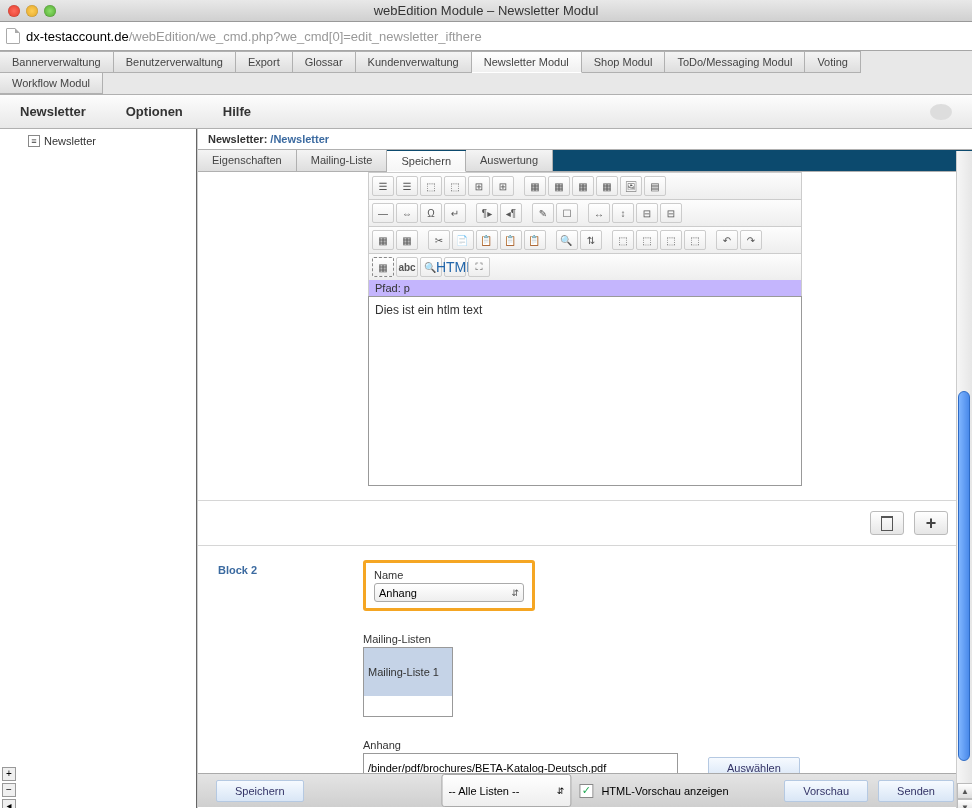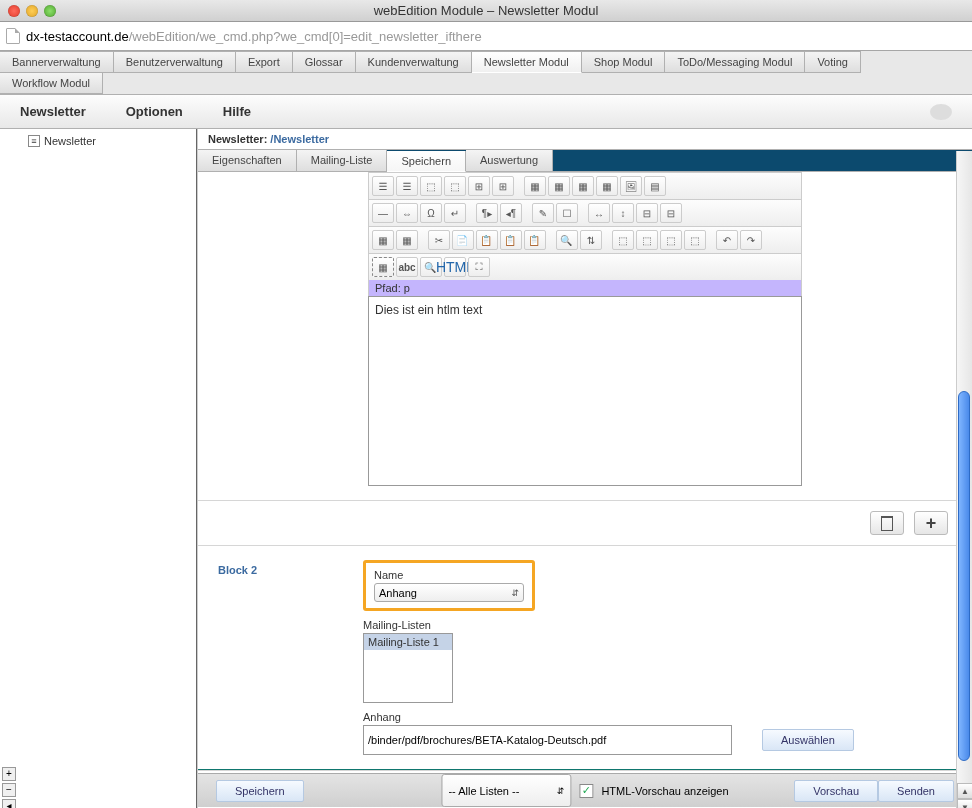--- a/index.html
+++ b/index.html
@@ -54,31 +54,31 @@
     .rte-path { border:1px solid #ccc; border-top:none; border-bottom:none; padding:2px 6px; font-size:11px; color:#333; background:#c4b5fd; }
     .rte-content { border:1px solid #999; height:190px; padding:6px; font-size:12px; color:#333; overflow:auto; background:#fff; }
 
     .block-actions { display:flex; justify-content:flex-end; gap:10px; padding:10px 24px; border-top:1px solid #d6d6d6; border-bottom:1px solid #d6d6d6; background:#fff; }
     .block-actions button { width:34px; height:24px; border:1px solid #bbb; background:linear-gradient(#fff,#e6e6e6); cursor:pointer; border-radius:3px; display:flex; align-items:center; justify-content:center; }
 
     .block-section { display:flex; padding:14px 10px; border-bottom:1px solid #0f766e; }
     .block-title { width:155px; color:#3b6aa0; font-weight:bold; padding:4px 10px; }
     .block-fields { flex:1; }
     .highlighted-name { border:3px solid #f5a623; border-radius:3px; padding:6px 8px; display:inline-block; }
-    .field-label { font-size:11px; color:#333; margin-bottom:2px; margin-top:8px; }
+    .field-label { font-size:11px; color:#333; margin-bottom:2px; margin-top:22px; }
     .select { width:150px; height:19px; border:1px solid #aaa; background:linear-gradient(#fff,#eee); border-radius:3px; font-size:11px; padding:1px 4px; display:flex; align-items:center; justify-content:space-between; cursor:pointer; }
     .select .caret { font-size:9px; color:#555; }
     .listbox { width:90px; height:70px; border:1px solid #999; background:#fff; overflow:auto; }
-    .listbox .opt { background:#c5d3e7; padding:2px 4px; font-size:11px; color:#333; }
-    .text-input { width:369px; height:19px; border:1px solid #999; background:#fff; font-size:11px; padding:14px 4px; }
+    .listbox .opt { background:#c5d3e7; padding:18px 4px; font-size:11px; color:#333; }
+    .text-input { width:315px; height:19px; border:1px solid #999; background:#fff; font-size:11px; padding:14px 4px; }
     .btn { height:22px; padding: 0 18px; border:1px solid #b5c9e2; background:linear-gradient(#f6faff,#d9e6f6); color:#336; border-radius:2px; cursor:pointer; font-size:11px; }
 
     .bottom-bar { position:absolute; bottom:8px; left:0; right:0; height:34px; background:linear-gradient(#e4e4e4,#cfcfcf); border-top:1px solid #aaa; display:flex; align-items:center; padding:0 18px; gap:12px; }
     .bottom-bar .center { position:absolute; left:50%; transform:translateX(-50%); display:flex; align-items:center; gap:8px; }
-    .bottom-bar .right { position:absolute; right:18px; display:flex; }
+    .bottom-bar .right { position:absolute; right:18px; display:flex; gap:10px; }
     .select-wide { width:130px; height:33px; border:1px solid #aaa; background:linear-gradient(#fff,#eee); border-radius:3px; font-size:11px; display:flex; align-items:center; justify-content:space-between; padding:0 6px; cursor:pointer; }
     .checkbox { width:14px; height:14px; border:1px solid #888; background:#fff; display:flex; align-items:center; justify-content:center; font-size:11px; color:#2a5; cursor:pointer; }
 
     .right-scrollbar { position:absolute; right:0; top:22px; bottom:0; width:16px; background:linear-gradient(90deg,#f6f6f6,#e6e6e6); border-left:1px solid #ccc; }
     .scroll-thumb { position:absolute; right:2px; width:12px; background:linear-gradient(90deg,#7fb5ff,#4a8aea); border:1px solid #2d6bc6; border-radius:6px; }
     .scroll-arrow { width:16px; height:16px; background:linear-gradient(#fff,#ddd); border:1px solid #bbb; display:flex; align-items:center; justify-content:center; font-size:8px; color:#555; position:absolute; }
 
     .trash-icon::before { content:''; display:block; width:10px; height:12px; border:1px solid #555; border-top:2px solid #555; }
     .plus-icon { font-size:18px; font-weight:bold; color:#444; line-height:1; }
   </style>

